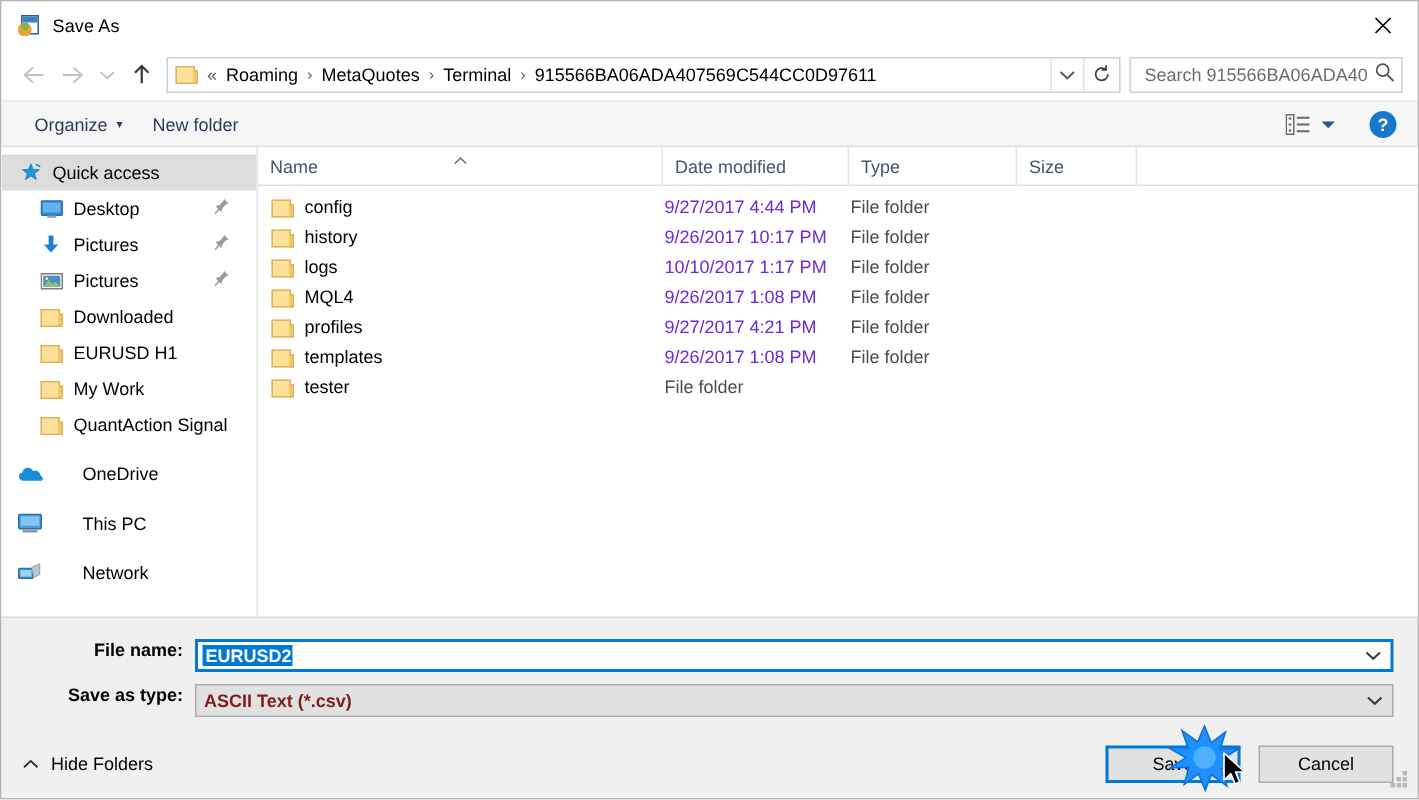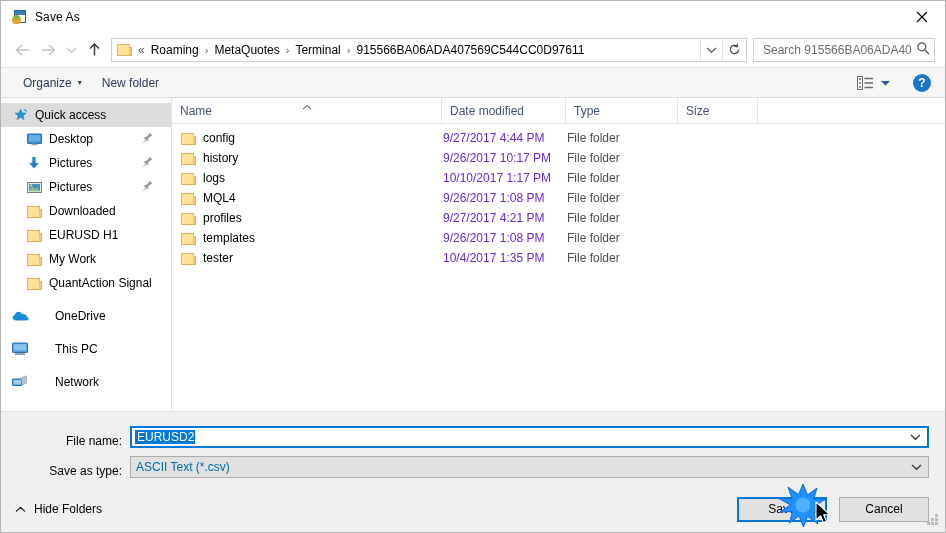--- a/index.html
+++ b/index.html
@@ -235,21 +235,21 @@
   .cell.c-size { width: 80px; flex: none; color: #4c4c4c; }
 
   
   .form {
     background: #f0f0f0;
     border-top: 1px solid #dfdfdf;
     padding: 14px 16px 0 16px;
     min-height: 0;
   }
   .form-row {
-    display: flex; align-items: flex-end; margin-bottom: 8px;
+    display: flex; align-items: flex-start; margin-bottom: 8px; font-weight: bold;
   }
   .form-label {
     width: 113px; flex: none; text-align: right; padding-right: 8px;
     font-size: 12px; color: #000;
   }
   .input-wrap {
     flex: 1 1 auto; height: 22px;
     border: 1px solid #7a7a7a; background: #fff;
     display: flex; align-items: center; min-width: 0;
   }
@@ -260,21 +260,21 @@
   }
   .fname-text .sel {
     background: #0078d7; color: #ffffff; padding: 1px 1px 1px 2px;
   }
   .combo-wrap {
     flex: 1 1 auto; height: 22px;
     border: 1px solid #acacac; background: #e1e1e1;
     display: flex; align-items: center; min-width: 0;
   }
   .combo-text {
-    padding-left: 5px; font-size: 12px; color: #0369a1;
+    padding-left: 5px; font-size: 12px; color: #7f1d1d;
     flex: 1 1 auto; overflow: hidden; white-space: nowrap;
   }
   .combo-arrow {
     width: 24px; flex: none;
     display: flex; align-items: center; justify-content: center;
   }
 
   
   .footer {
     height: 46px; min-height: 46px;
@@ -657,21 +657,20 @@
           <div class="cell c-size"></div>
         </div>
         <div class="row">
           <div class="cell c-name">
             <span class="folder">
                 <span class="f-body" style="background:#fde09a;border:1px solid #e0b45c;"></span>
                 <span class="f-tab"></span>
               </span>
             <span>tester</span>
           </div>
-          <div class="cell c-date">10/4/2017 1:35 PM</div>
           <div class="cell c-type">File folder</div>
           <div class="cell c-size"></div>
         </div>
       </div>
     </div>
   </div>
 
   <div class="form">
     <div class="form-row">
       <div class="form-label">File name:</div>

